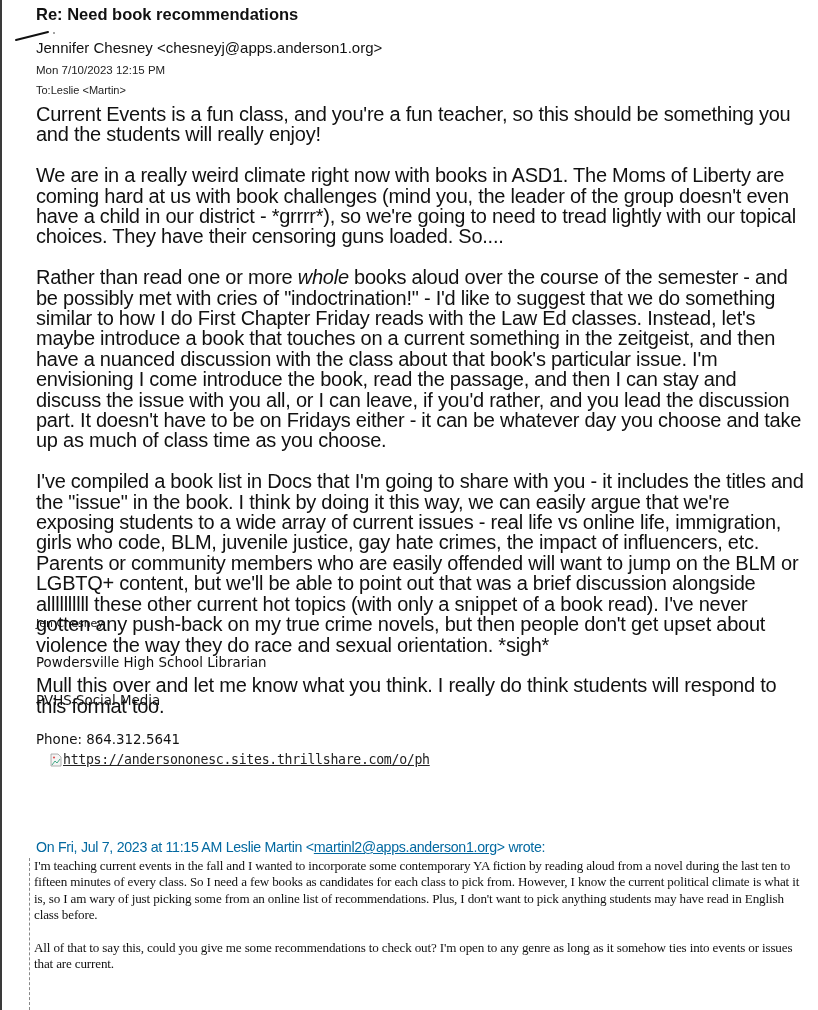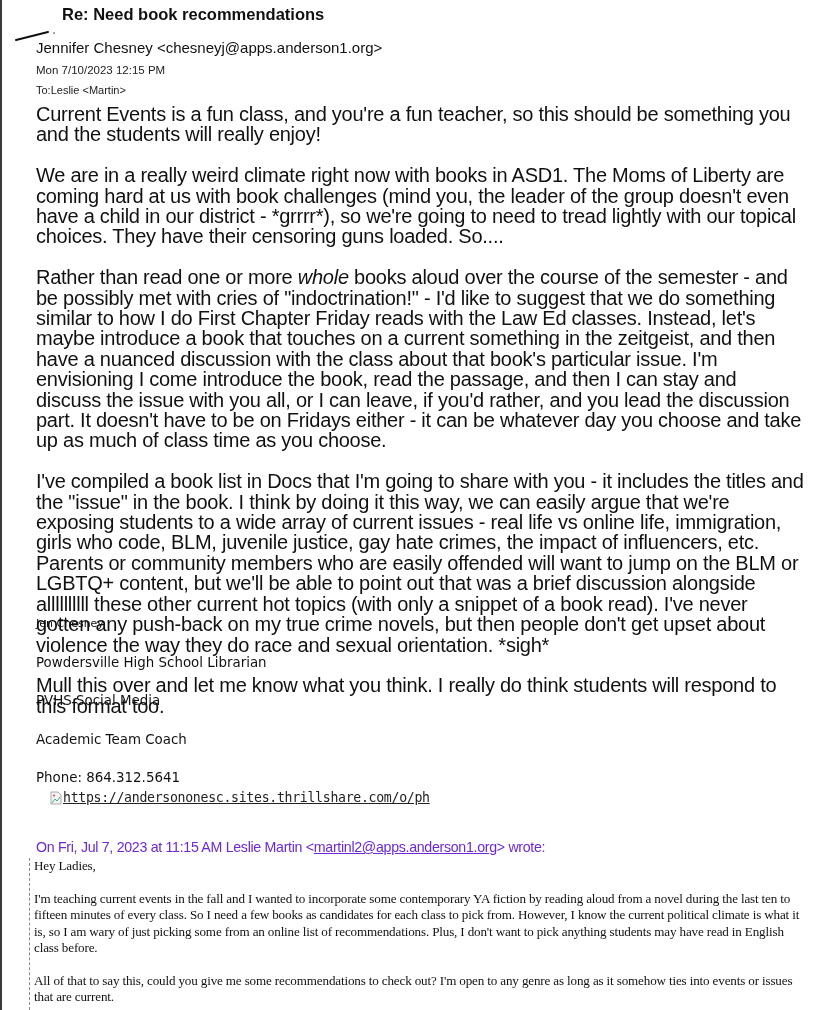--- a/index.html
+++ b/index.html
@@ -5,21 +5,21 @@
     html, body { margin: 0; padding: 0; background: #ffffff; }
     body {
       width: 818px; height: 1010px; position: relative; overflow: hidden;
       font-family: "Liberation Sans", sans-serif; color: #1a1a1a;
     }
     .left-border {
       position: absolute; left: 0; top: 0; width: 2px; height: 1010px; background: #3a3a3a;
     }
     .subject {
       position: absolute; left: 36px; top: 5px;
-      font-size: 16.5px; font-weight: bold; color: #111; margin-left: 26px;
+      font-size: 16.5px; font-weight: bold; color: #111;
     }
     .pen-mark {
       position: absolute; left: 14px; top: 28px; width: 48px; height: 14px;
     }
     .from {
       position: absolute; left: 36px; top: 39px; font-size: 15px; color: #111;
     }
     .date {
       position: absolute; left: 36px; top: 64px; font-size: 11.5px; color: #222;
     }
@@ -43,21 +43,21 @@
       margin-left: 14px; font-size: 13.4px; line-height: 20px; display: flex; align-items: center;
     }
     .broken-img {
       display: inline-block; width: 12px; height: 14px; position: relative; margin-right: 1px;
     }
     .sig-link {
       font-family: "DejaVu Sans Mono", monospace; font-size: 13.2px; color: #222;
       text-decoration: underline; letter-spacing: -0.3px;
     }
     .quote-header {
-      position: absolute; left: 36px; top: 839px; font-size: 14.2px; color: #6d28d9;
+      position: absolute; left: 36px; top: 839px; font-size: 14.2px; color: #0369a1;
       letter-spacing: -0.3px;
     }
     .quote-header .email-link { text-decoration: underline; }
     .quote-block {
       position: absolute; left: 29px; top: 858px; width: 770px; height: 152px;
       border-left: 1px dashed #888; padding-left: 4px;
       font-family: "Liberation Serif", serif; font-size: 13.1px; line-height: 16.4px; color: #111;
       letter-spacing: -0.15px;
     }
     .quote-block p { margin: 0 0 16.4px 0; }
@@ -83,33 +83,31 @@
   <p>We are in a really weird climate right now with books in ASD1. The Moms of Liberty are coming hard at us with book challenges (mind you, the leader of the group doesn't even have a child in our district - *grrrr*), so we're going to need to tread lightly with our topical choices. They have their censoring guns loaded. So....</p>
   <p><span>Rather than read one or more </span><em>whole</em><span> books aloud over the course of the semester - and be possibly met with cries of "indoctrination!" - I'd like to suggest that we do something similar to how I do First Chapter Friday reads with the Law Ed classes. Instead, let's maybe introduce a book that touches on a current something in the zeitgeist, and then have a nuanced discussion with the class about that book's particular issue. I'm envisioning I come introduce the book, read the passage, and then I can stay and discuss the issue with you all, or I can leave, if you'd rather, and you lead the discussion part. It doesn't have to be on Fridays either - it can be whatever day you choose and take up as much of class time as you choose.</span></p>
   <p>I've compiled a book list in Docs that I'm going to share with you - it includes the titles and the "issue" in the book. I think by doing it this way, we can easily argue that we're exposing students to a wide array of current issues - real life vs online life, immigration, girls who code, BLM, juvenile justice, gay hate crimes, the impact of influencers, etc. Parents or community members who are easily offended will want to jump on the BLM or LGBTQ+ content, but we'll be able to point out that was a brief discussion alongside allllllllll these other current hot topics (with only a snippet of a book read). I've never gotten any push-back on my true crime novels, but then people don't get upset about violence the way they do race and sexual orientation. *sigh*</p>
   <p>Mull this over and let me know what you think. I really do think students will respond to this format too.</p>
 </div>
 
 <div class="sig">
   <div class="sig-name">Jen Chesney</div>
   <div class="sig-line">Powdersville High School Librarian</div>
   <div class="sig-line">PVHS Social Media</div>
-  <div class="sig-line">Academic Team Coach</div>
   <div class="sig-line">Phone:  864.312.5641</div>
   <div class="sig-link-row">
     <span class="broken-img">
       <svg width="12" height="14" viewBox="0 0 12 14">
         <path d="M1 1 H8 L11 4 V13 H1 Z" fill="#f4f4f4" stroke="#999" stroke-width="0.8"></path>
         <path d="M2 12 L5 8 L7 10 L10 6" stroke="#4a8" stroke-width="1" fill="none"></path>
         <circle cx="4" cy="4.5" r="1.1" fill="#d55"></circle>
       </svg>
     </span>
     <a class="sig-link">https://andersononesc.sites.thrillshare.com/o/ph</a>
   </div>
 </div>
 
 <div class="quote-header"><span>On Fri, Jul 7, 2023 at 11:15 AM Leslie Martin &lt;</span><span class="email-link">martinl2@apps.anderson1.org</span><span>&gt; wrote:</span></div>
 
 <div class="quote-block">
-  <div style="margin-bottom:16.4px;">Hey Ladies,</div>
   <p>I'm teaching current events in the fall and I wanted to incorporate some contemporary YA fiction by reading aloud from a novel during the last ten to fifteen minutes of every class.  So I need a few books as candidates for each class to pick from.  However, I know the current political climate is what it is, so I am wary of just picking some from an online list of recommendations.  Plus, I don't want to pick anything students may have read in English class before.</p>
   <p>All of that to say this, could you give me some recommendations to check out? I'm open to any genre as long as it somehow ties into events or issues that are current.</p>
 </div>
 
 </body></html>

